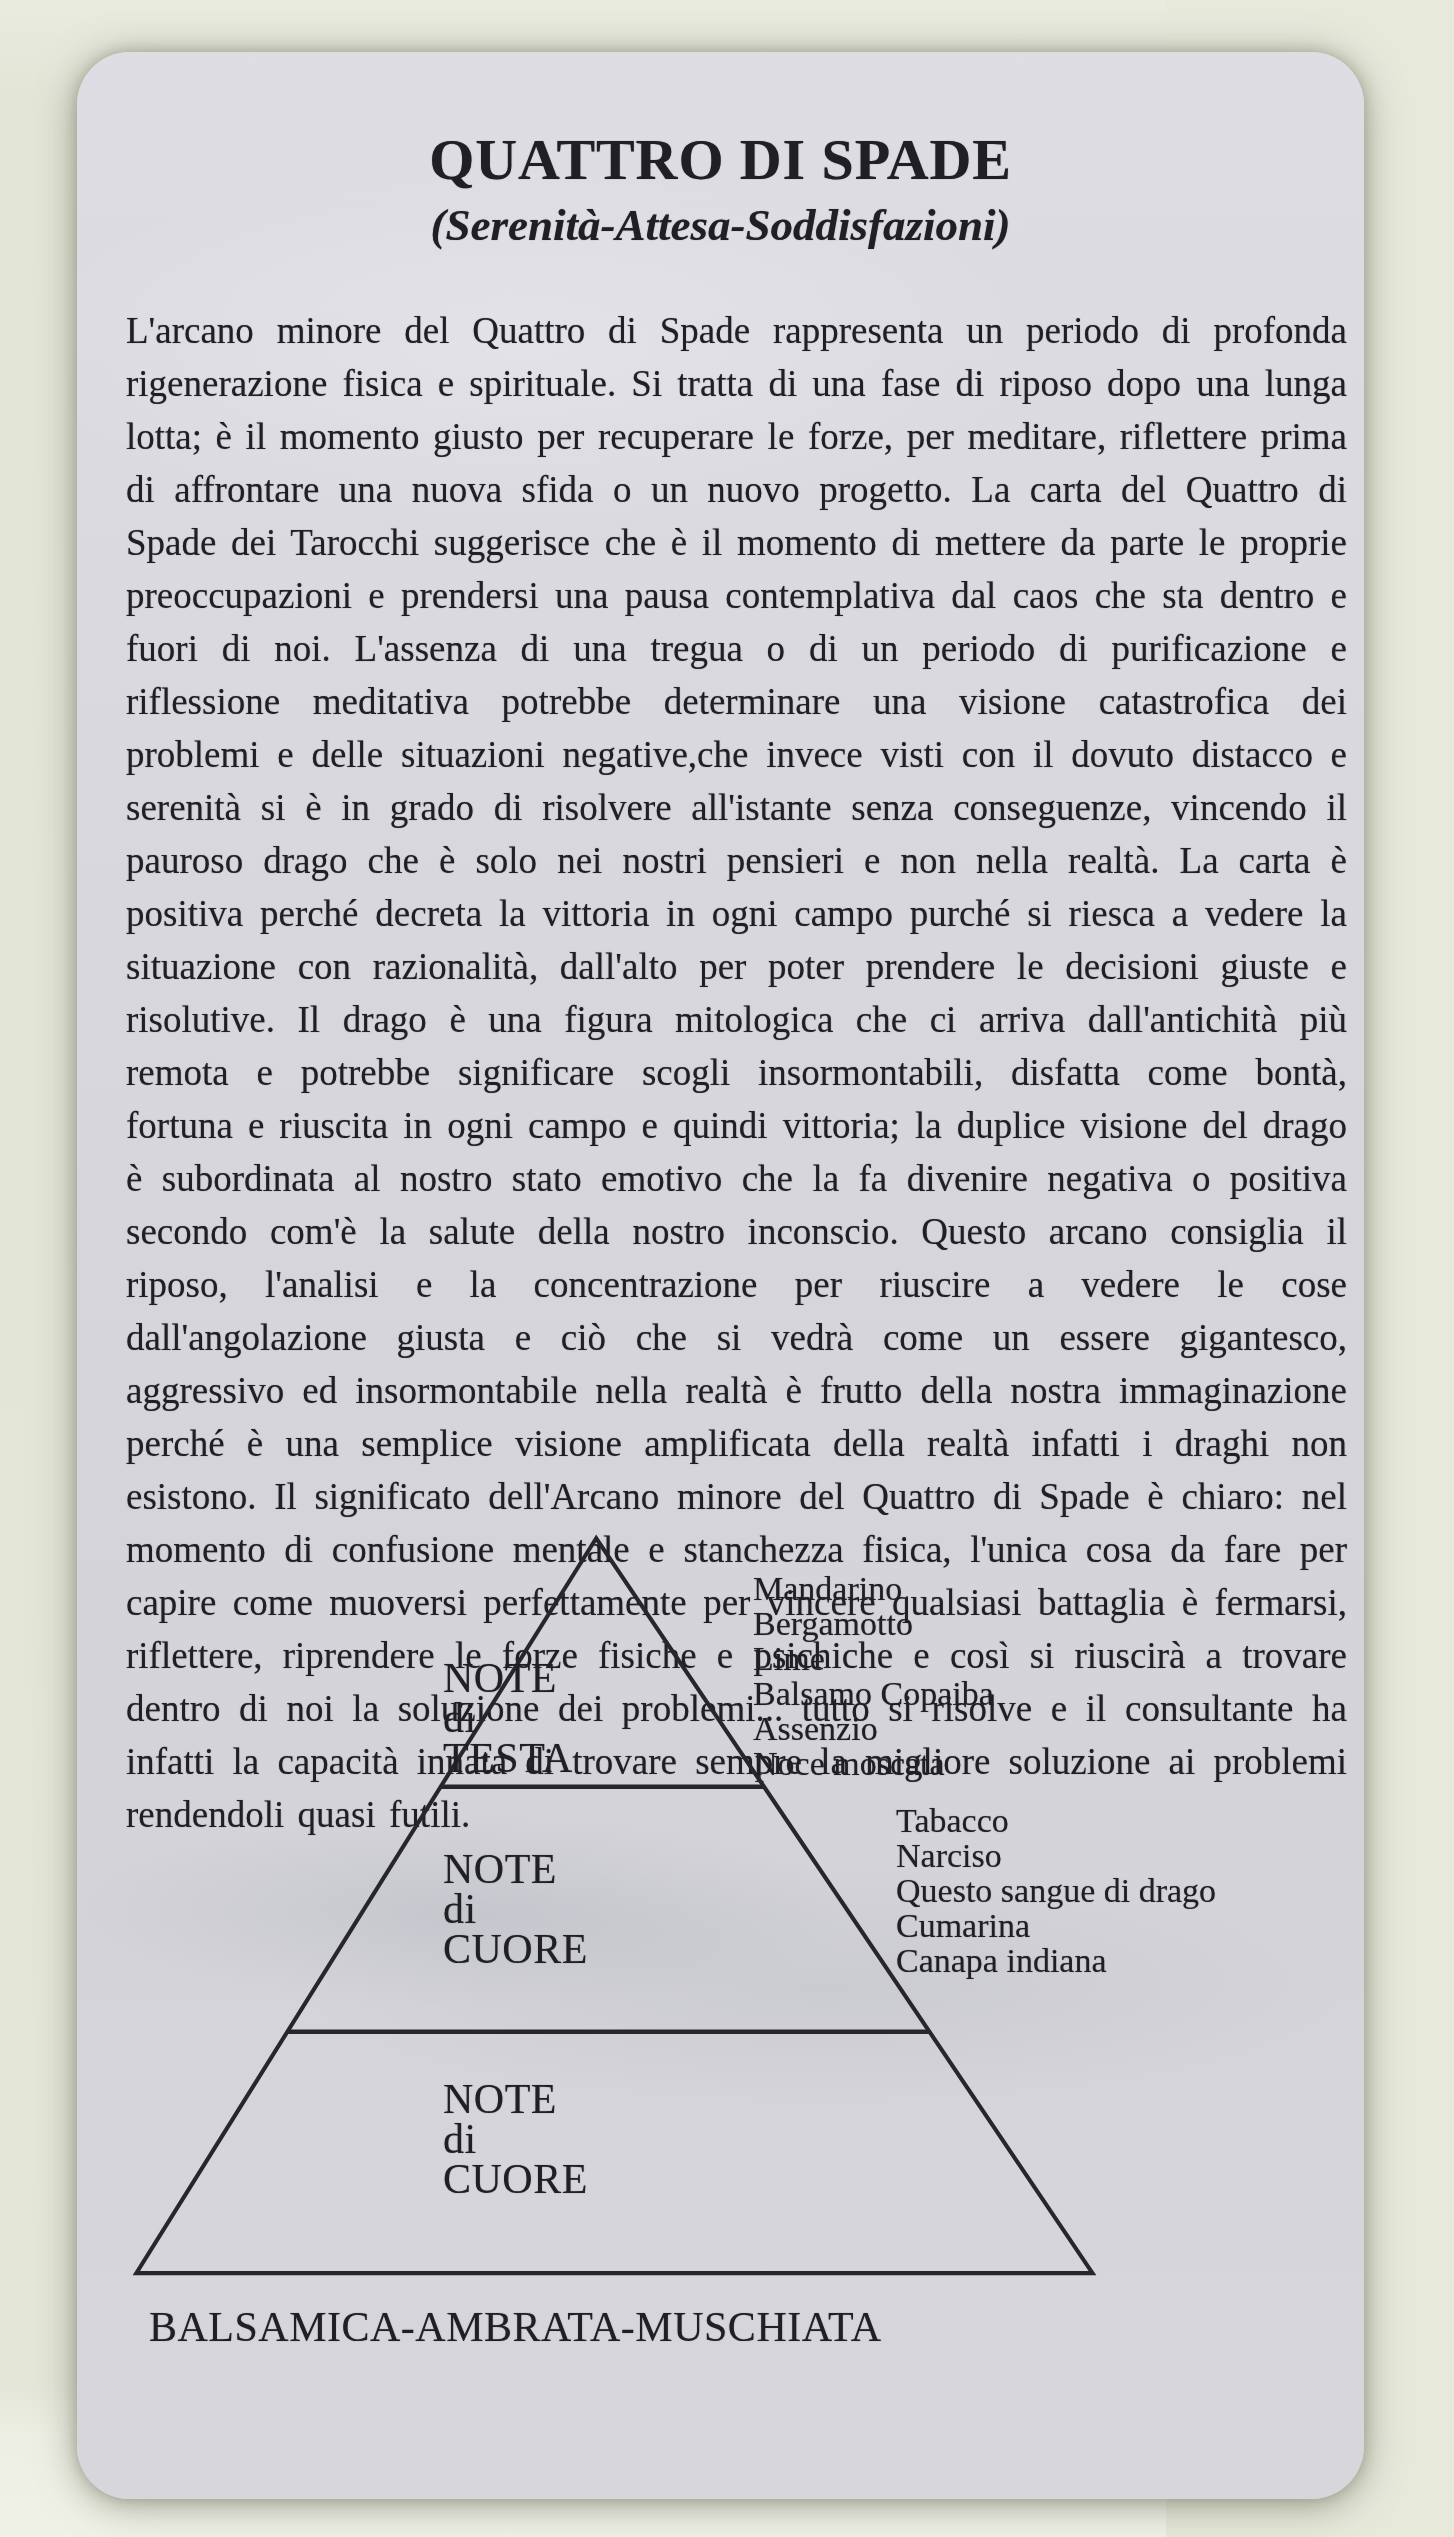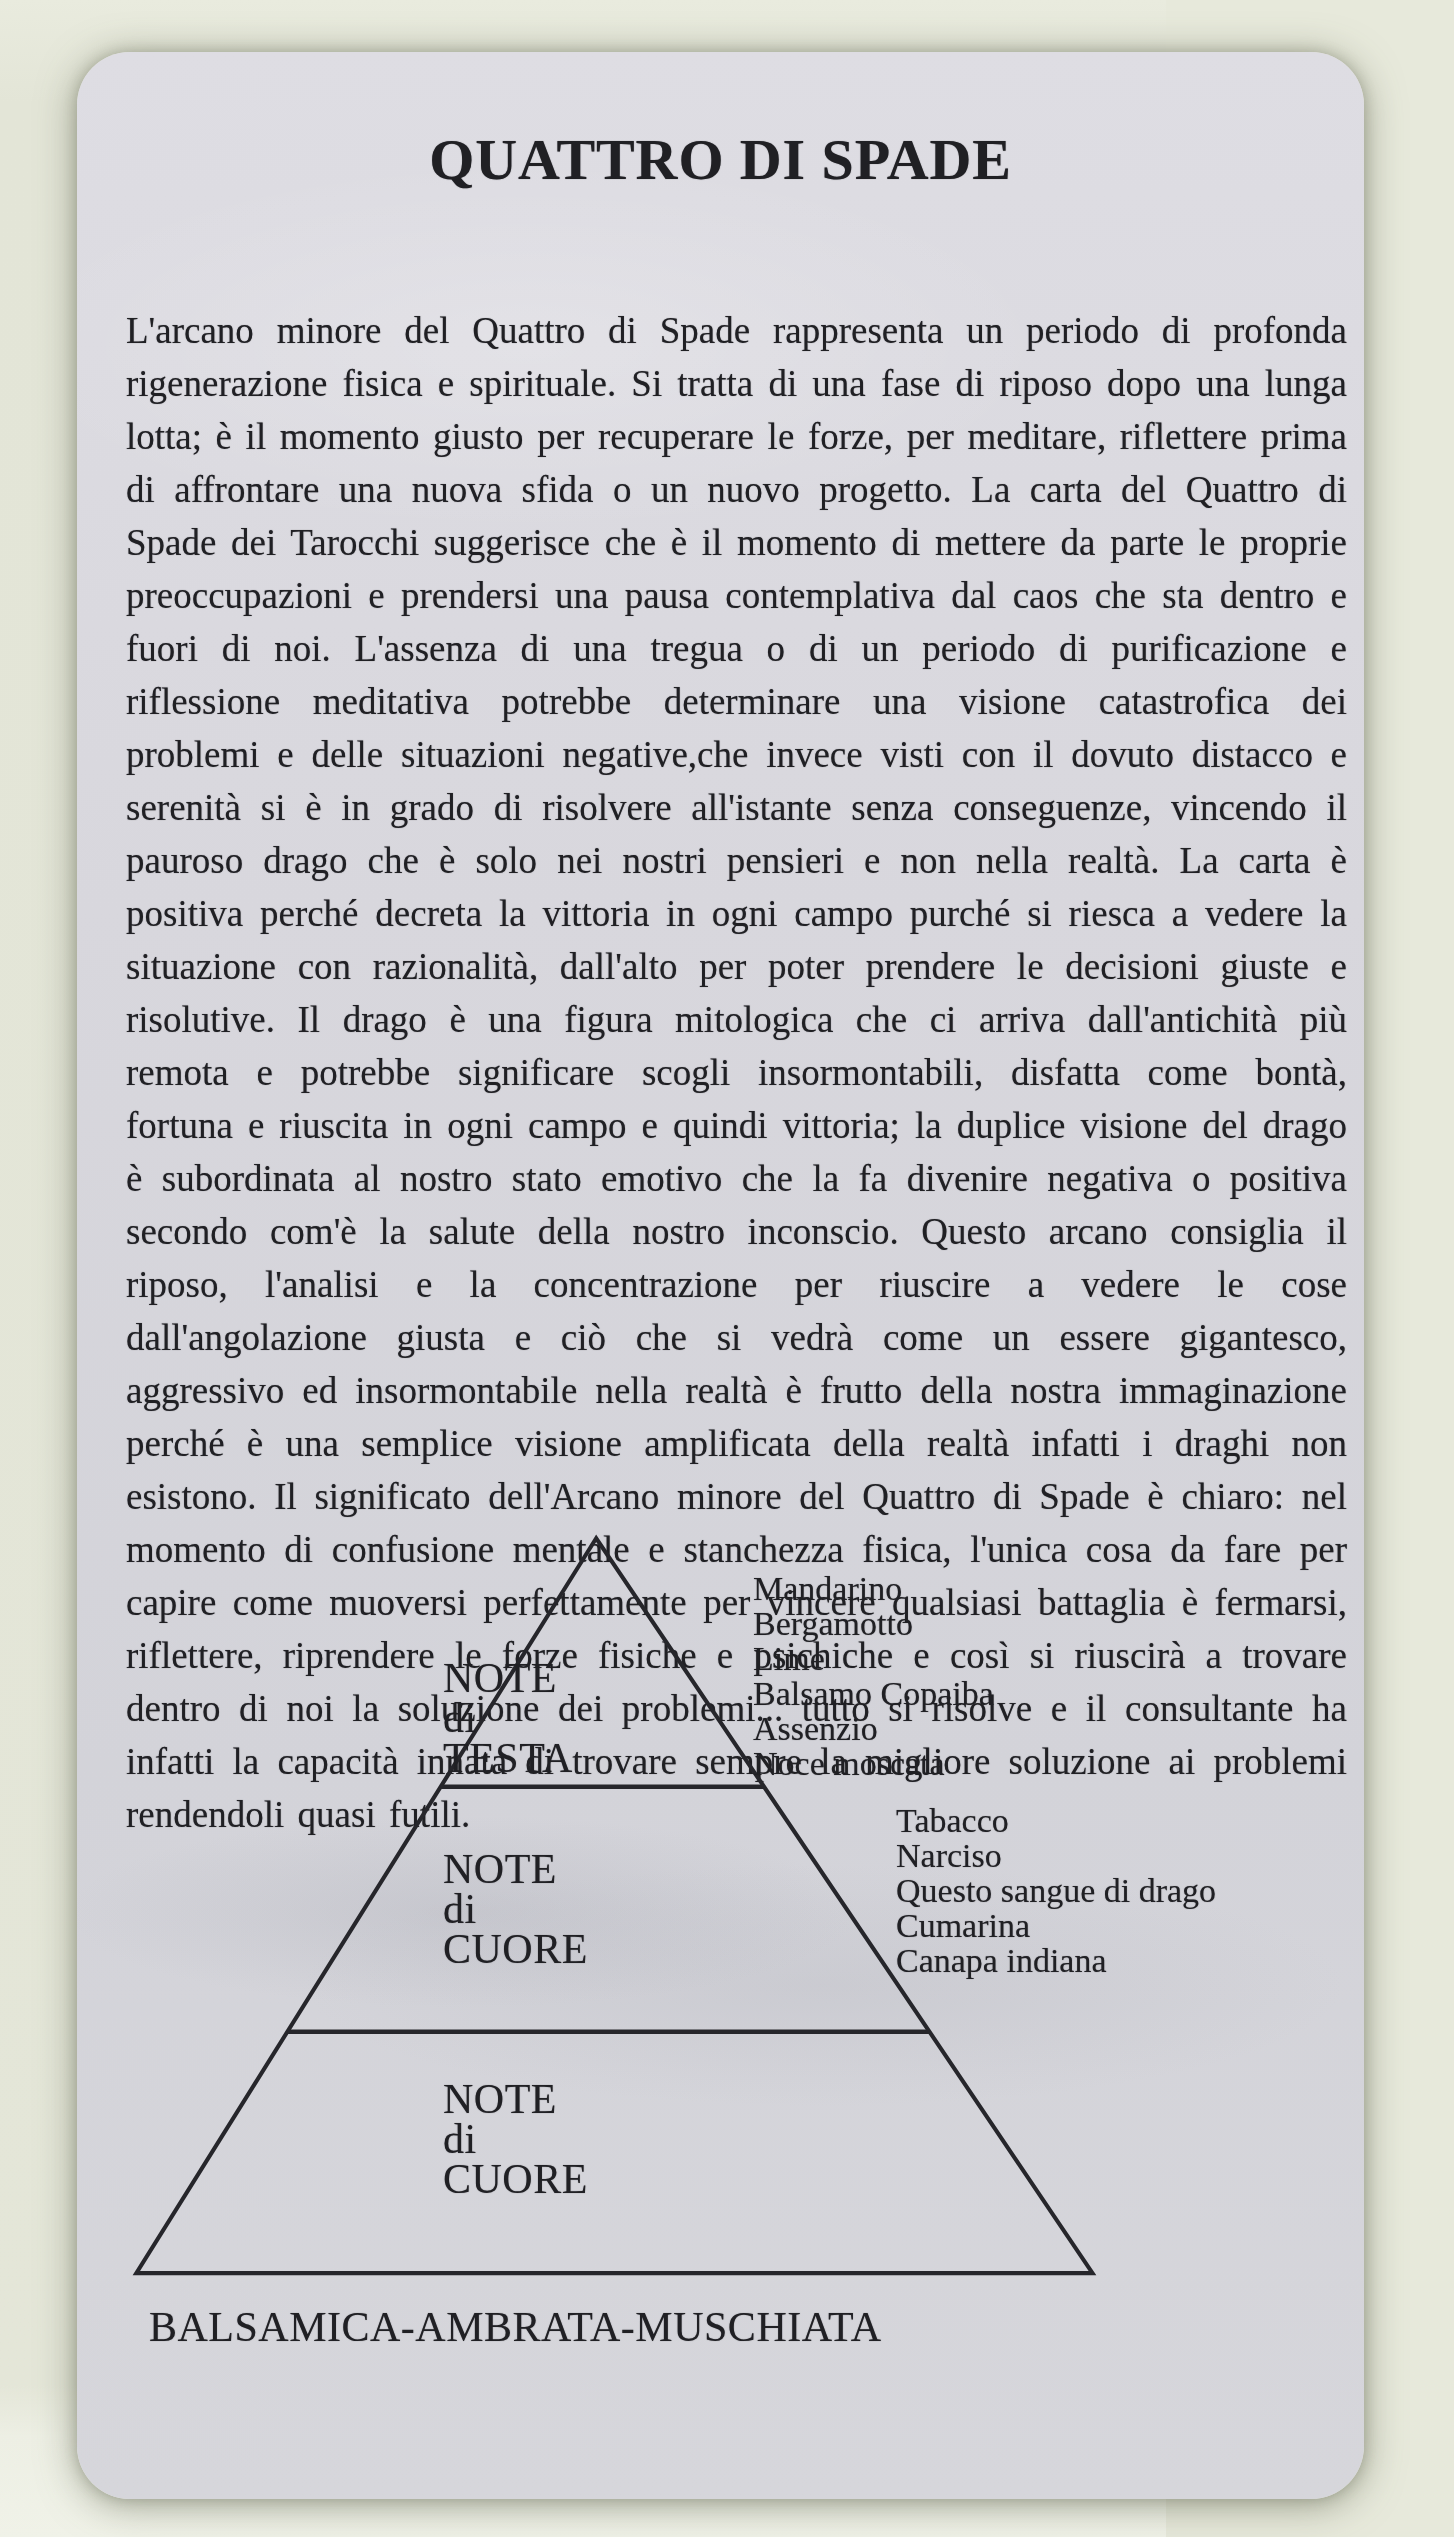--- a/index.html
+++ b/index.html
@@ -76,20 +76,21 @@
     white-space: nowrap;
   }
 </style>
 </head>
 <body>
 
 <div class="scene">
   <div class="card">
 
     <div class="title">QUATTRO DI SPADE</div>
+    <div class="subtitle">(Serenità-Attesa-Soddisfazioni)</div>
 
     <p class="body-text">L'arcano minore del Quattro di Spade rappresenta un periodo di profonda rigenerazione fisica e spirituale. Si tratta di una fase di riposo dopo una lunga lotta; è il momento giusto per recuperare le forze, per meditare, riflettere prima di affrontare una nuova sfida o un nuovo progetto. La carta del Quattro di Spade dei Tarocchi suggerisce che è il momento di mettere da parte le proprie preoccupazioni e prendersi una pausa contemplativa dal caos che sta dentro e fuori di noi. L'assenza di una tregua o di un periodo di purificazione e riflessione meditativa potrebbe determinare una visione catastrofica dei problemi e delle situazioni negative,che invece visti con il dovuto distacco e serenità si è in grado di risolvere all'istante senza conseguenze, vincendo il pauroso drago che è solo nei nostri pensieri e non nella realtà. La carta è positiva perché decreta la vittoria in ogni campo purché si riesca a vedere la situazione con razionalità, dall'alto per poter prendere le decisioni giuste e risolutive. Il drago è una figura mitologica che ci arriva dall'antichità più remota e potrebbe significare scogli insormontabili, disfatta come bontà, fortuna e riuscita in ogni campo e quindi vittoria; la duplice visione del drago è subordinata al nostro stato emotivo che la fa divenire negativa o positiva secondo com'è la salute della nostro inconscio. Questo arcano consiglia il riposo, l'analisi e la concentrazione per riuscire a vedere le cose dall'angolazione giusta e ciò che si vedrà come un essere gigantesco, aggressivo ed insormontabile nella realtà è frutto della nostra immaginazione perché è una semplice visione amplificata della realtà infatti i draghi non esistono. Il significato dell'Arcano minore del Quattro di Spade è chiaro: nel momento di confusione mentale e stanchezza fisica, l'unica cosa da fare per capire come muoversi perfettamente per vincere qualsiasi battaglia è fermarsi, riflettere, riprendere le forze fisiche e psichiche e così si riuscirà a trovare dentro di noi la soluzione dei problemi... tutto si risolve e il consultante ha infatti la capacità innata di trovare sempre la migliore soluzione ai problemi rendendoli quasi futili.</p>
 
     <svg class="pyr" viewBox="0 0 1413 2687" aria-hidden="true">
       <polygon points="570,1632 65,2439 1115,2439" fill="none" stroke="#26262b" stroke-width="4.5"></polygon>
       <line x1="399" y1="1905" x2="754" y2="1905" stroke="#26262b" stroke-width="5"></line>
       <line x1="231" y1="2174" x2="936" y2="2174" stroke="#26262b" stroke-width="5"></line>
     </svg>
 
     <div class="lvl-label label-testa">

